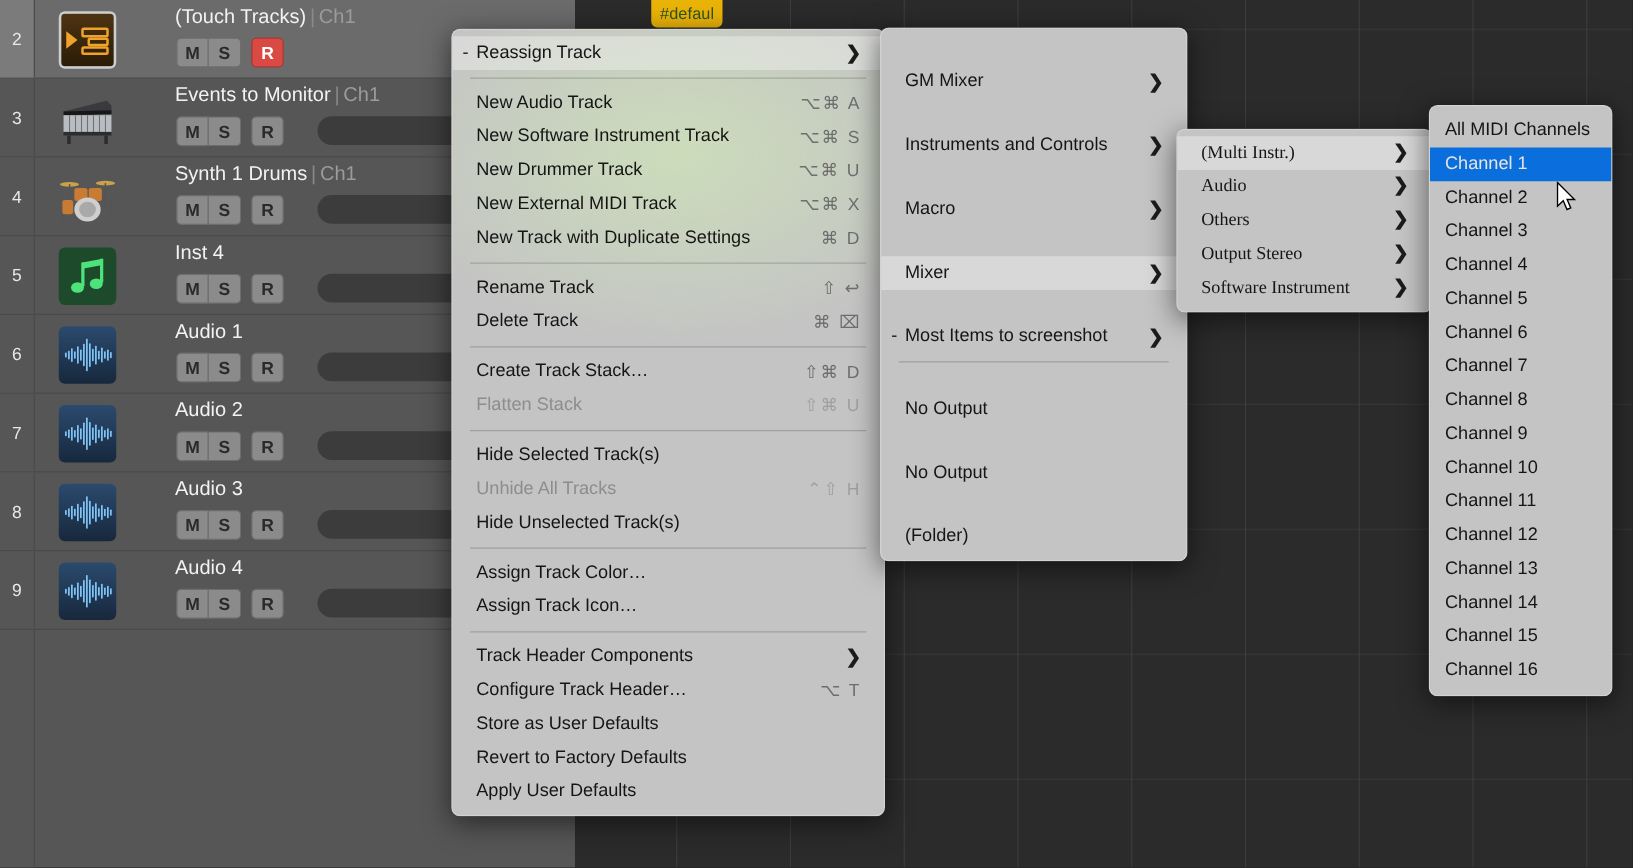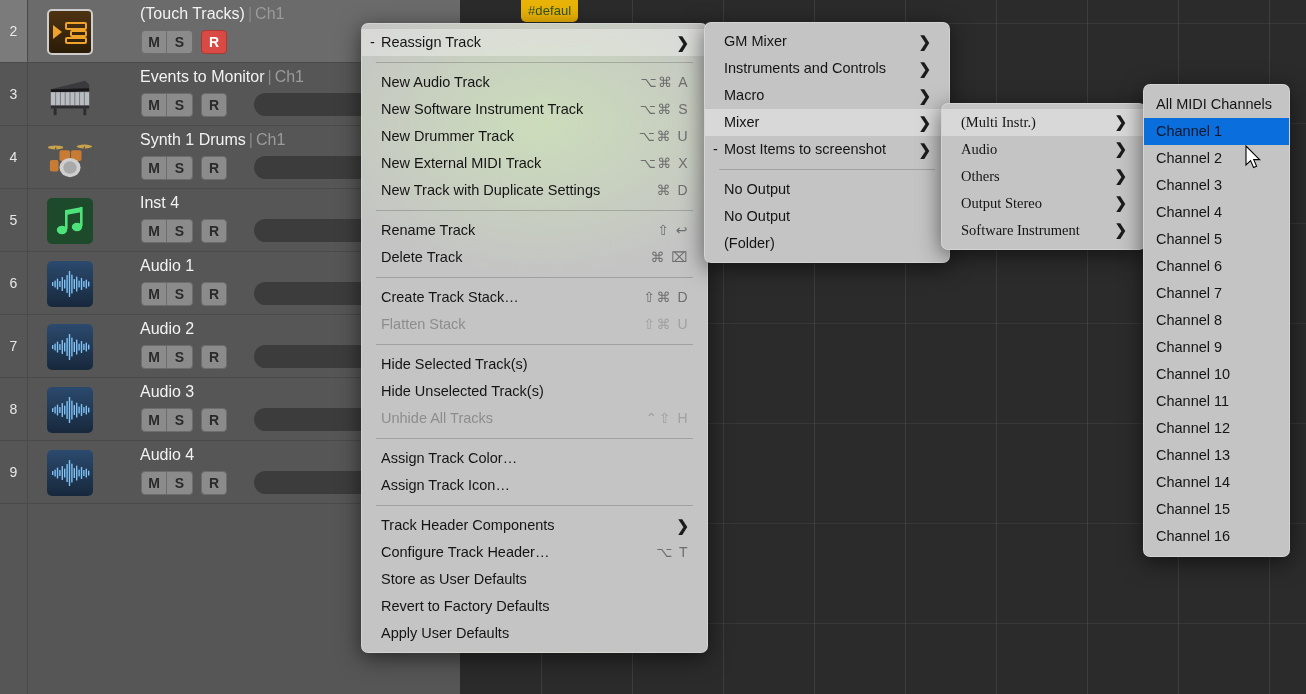--- a/index.html
+++ b/index.html
@@ -122,36 +122,36 @@
     display: flex; align-items: center;
   }
   .mi .label { flex: 1; }
   .mi .sc {
     color: #6e6e6e; font-size: 14px; letter-spacing: 1.5px;
     padding-left: 26px;
   }
   .mi.dim .label { color: #8d8d8d; }
   .mi.dim .sc { color: #a0a0a0; }
   .mi.hl { background: rgba(255,255,255,.34); }
-  .mi.sel { background: #0a6fdd; color: #0f172a; }
+  .mi.sel { background: #0a6fdd; color: #e5e5e5; }
   .mi .dash { position:absolute; left:8px; color:#151515; }
   .mi .arrow {
     margin-left: 22px; font-size: 15px; font-weight: 700; color: #1b1b1b;
     line-height: 1;
   }
   .sep-line { height: 1px; background: rgba(0,0,0,.18); margin: 6px 14px; }
 
   
   #menu1 { left: 361px; top: 23px; width: 347px; }
   #menu1 .mi { height: 27px; line-height: 27px; }
   #menu1 .mi .sc { min-width: 58px; text-align: right; }
 
   
   #menu2 { left: 704px; top: 22px; width: 246px; }
-  #menu2 .mi { padding-left: 19px; }
+  #menu2 .mi { padding-left: 19px; margin-top: 24px; }
 
   
   #menu3 { left: 941px; top: 103px; width: 205px; font-family: Liberation Serif, serif; }
 
   
   #menu4 { left: 1143px; top: 84px; width: 147px; padding: 6px 0; }
   #menu4 .mi { padding-left: 12px; height: 27px; line-height: 27px; }
 
   .cursor { position: absolute; left: 1245px; top: 145px; width: 18px; height: 26px; }
 </style>
@@ -454,27 +454,27 @@
         <span class="sc">⇧⌘ D</span>
       </div>
       <div class="mi dim">
         <span class="label">Flatten Stack</span>
         <span class="sc">⇧⌘ U</span>
       </div>
       <div class="sep-line"></div>
       <div class="mi">
         <span class="label">Hide Selected Track(s)</span>
       </div>
-      <div class="mi">
-        <span class="label">Hide Unselected Track(s)</span>
-      </div>
       <div class="mi dim">
         <span class="label">Unhide All Tracks</span>
         <span class="sc">⌃⇧ H</span>
       </div>
+      <div class="mi">
+        <span class="label">Hide Unselected Track(s)</span>
+      </div>
       <div class="sep-line"></div>
       <div class="mi">
         <span class="label">Assign Track Color…</span>
       </div>
       <div class="mi">
         <span class="label">Assign Track Icon…</span>
       </div>
       <div class="sep-line"></div>
       <div class="mi">
         <span class="label">Track Header Components</span>

